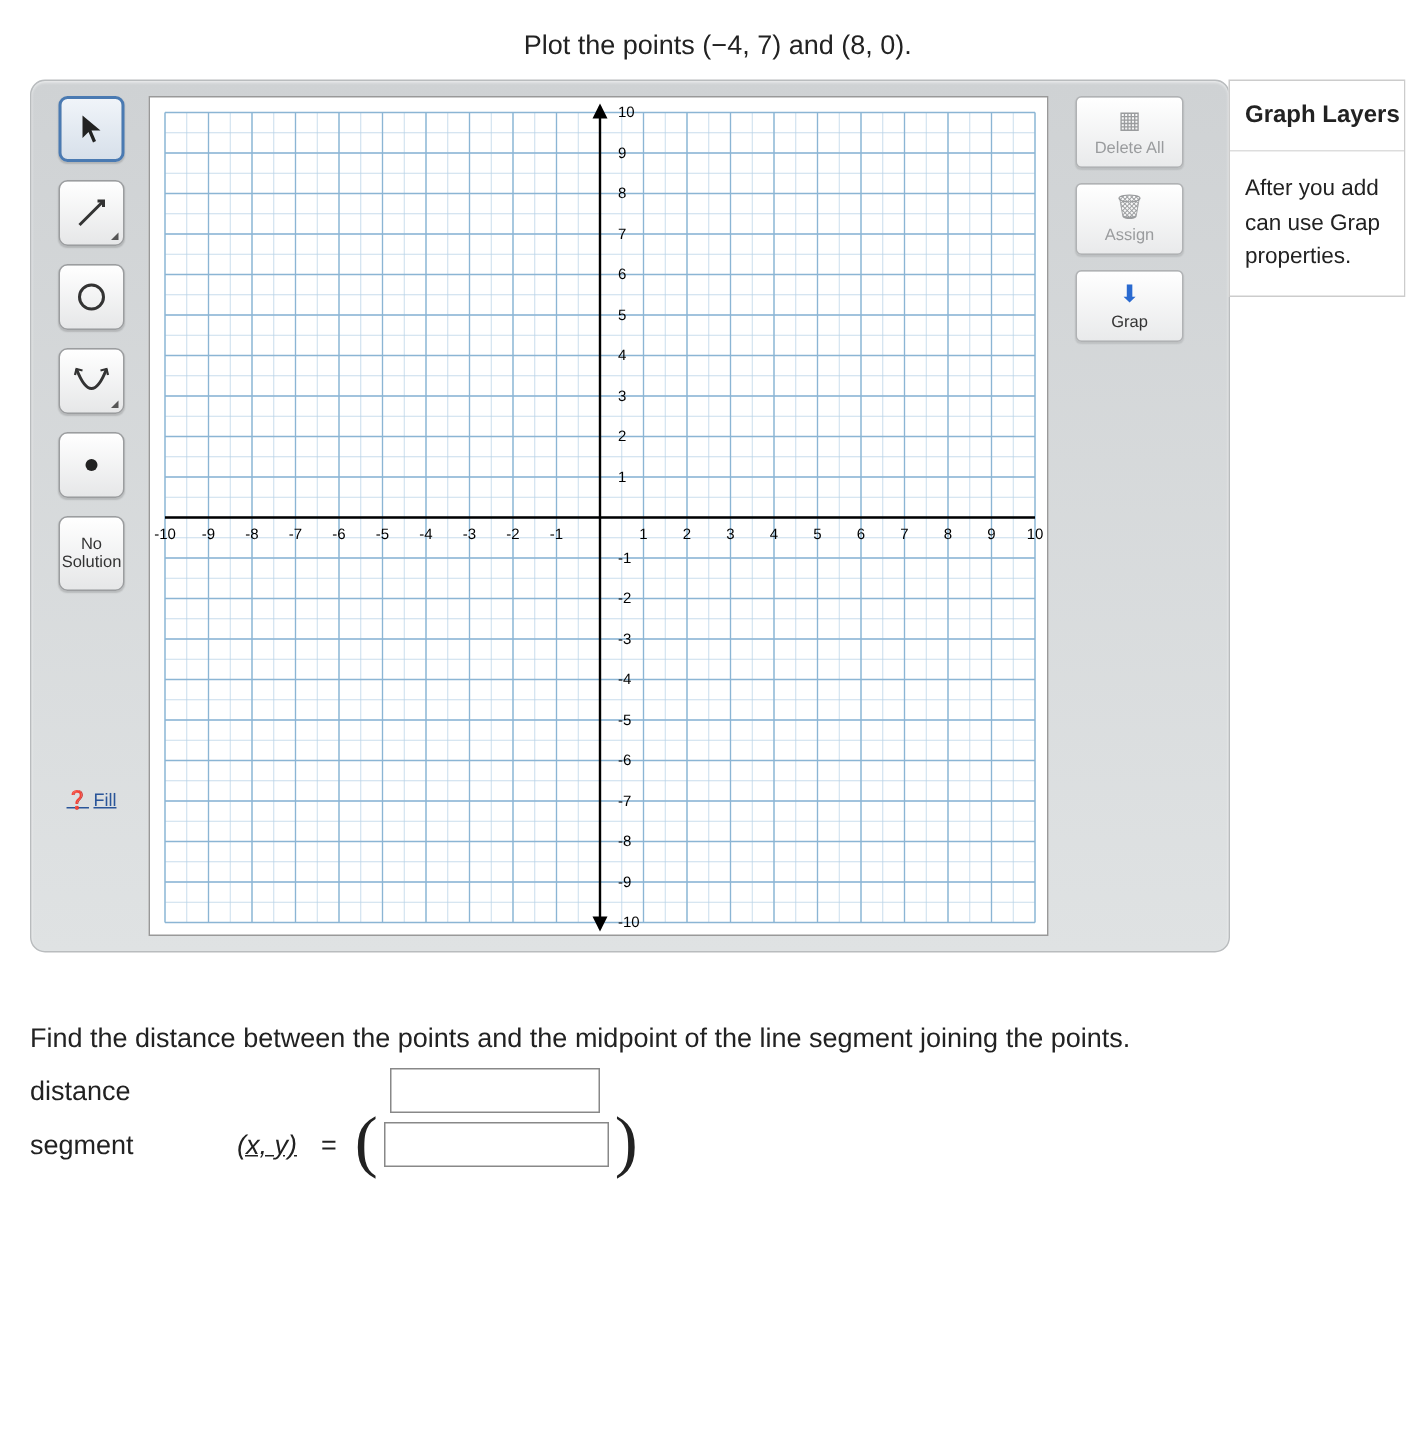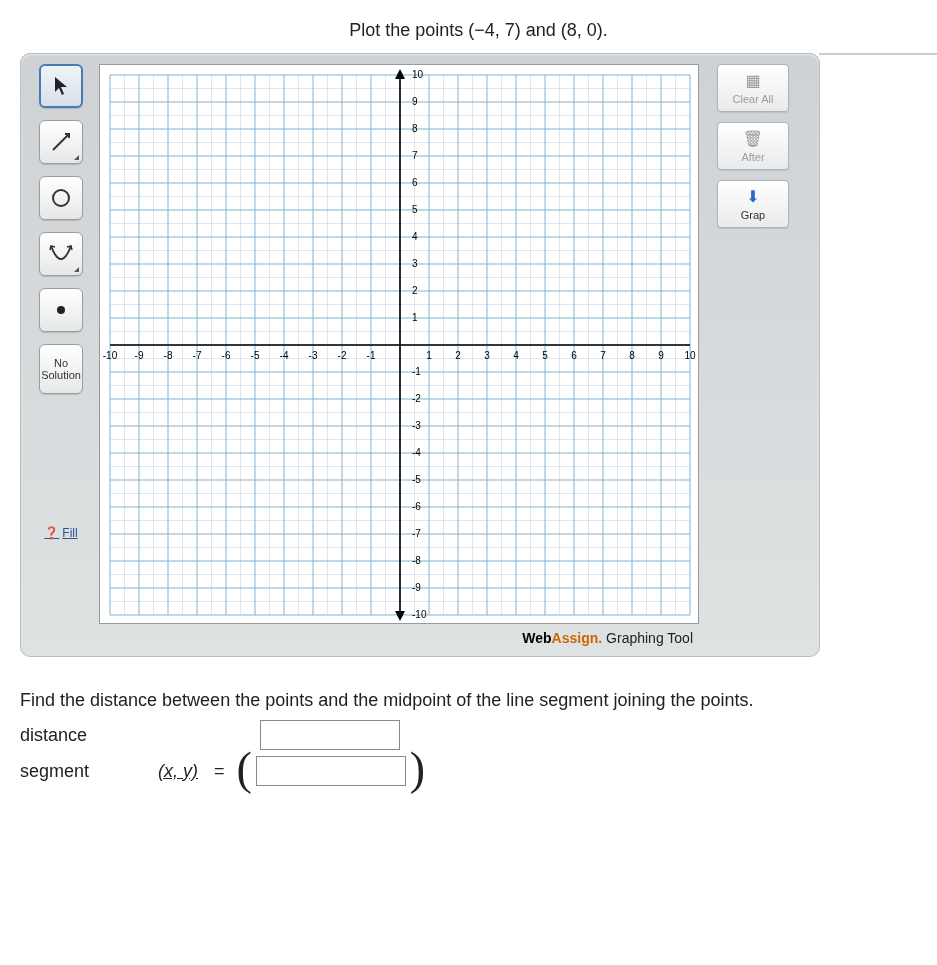--- a/index.html
+++ b/index.html
@@ -136,21 +136,21 @@
     overflow: hidden;
   }
   .side-panel p {
     font-size: 15px;
     padding: 14px 10px;
     line-height: 1.5;
     white-space: nowrap;
     overflow: hidden;
   }
   .below-text {
-    margin-top: 30px;
+    margin-top: 44px;
     font-size: 18px;
     line-height: 1.5;
   }
   .answer-row {
     display: flex;
     align-items: center;
     margin-top: 6px;
     font-size: 18px;
   }
   .answer-label {
@@ -394,42 +394,45 @@
             <text x="312" y="202" font-size="10" text-anchor="start" fill="#000">3</text>
             <text x="312" y="175" font-size="10" text-anchor="start" fill="#000">4</text>
             <text x="312" y="148" font-size="10" text-anchor="start" fill="#000">5</text>
             <text x="312" y="121" font-size="10" text-anchor="start" fill="#000">6</text>
             <text x="312" y="94" font-size="10" text-anchor="start" fill="#000">7</text>
             <text x="312" y="67" font-size="10" text-anchor="start" fill="#000">8</text>
             <text x="312" y="40" font-size="10" text-anchor="start" fill="#000">9</text>
             <text x="312" y="13" font-size="10" text-anchor="start" fill="#000">10</text>
           </svg>
       </div>
-      <div class="brand">
-        <b class="wb">Web</b><b class="wa">Assign.</b><span> Graphing Tool</span>
-      </div>
     </div>
 
     <div class="right-tools">
       <div class="r-btn">
         <div class="ico">▦</div>
-        <span>Clear All</span>
+        <span>Delete All</span>
       </div>
       <div class="r-btn">
         <div class="ico">🗑</div>
-        <span>After</span>
+        <span>Assign</span>
       </div>
       <div class="r-btn active">
         <div class="ico" style="color:#2a6ad0;">⬇</div>
         <span>Grap</span>
       </div>
     </div>
   </div>
 
   <div class="side-panel">
+    <h3>Graph Layers</h3>
+    <p>
+      <span>After you add</span><br>
+      <span>can use Grap</span><br>
+      <span>properties.</span>
+    </p>
   </div>
 </div>
 
 <div class="below-text">Find the distance between the points and the midpoint of the line segment joining the points.</div>
 
 <div class="answer-row">
   <div class="answer-label">distance</div>
   <div style="width:130px;"></div>
   <input class="answer-input" value="" style="">
 </div>

